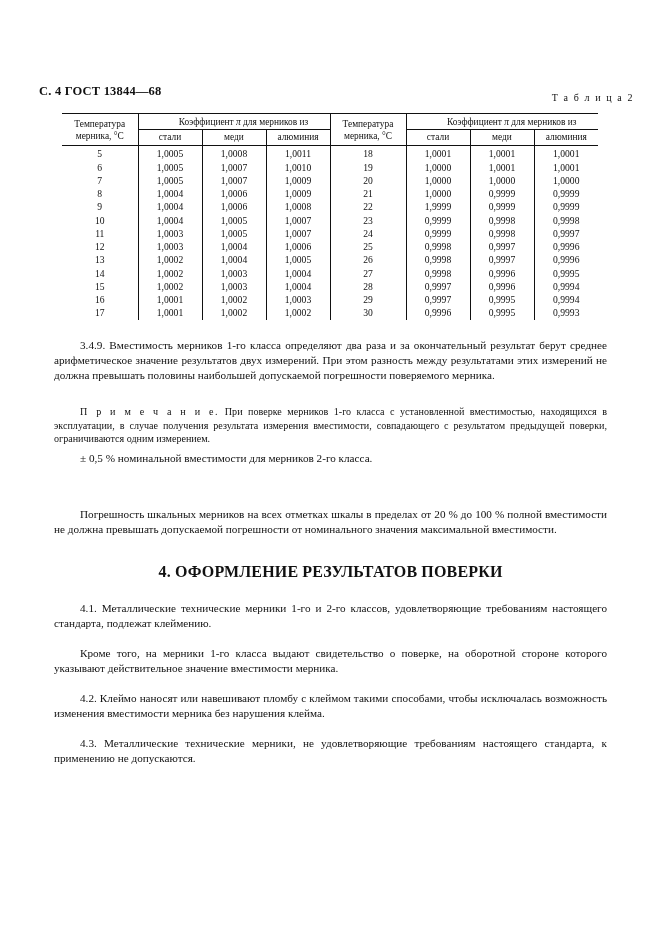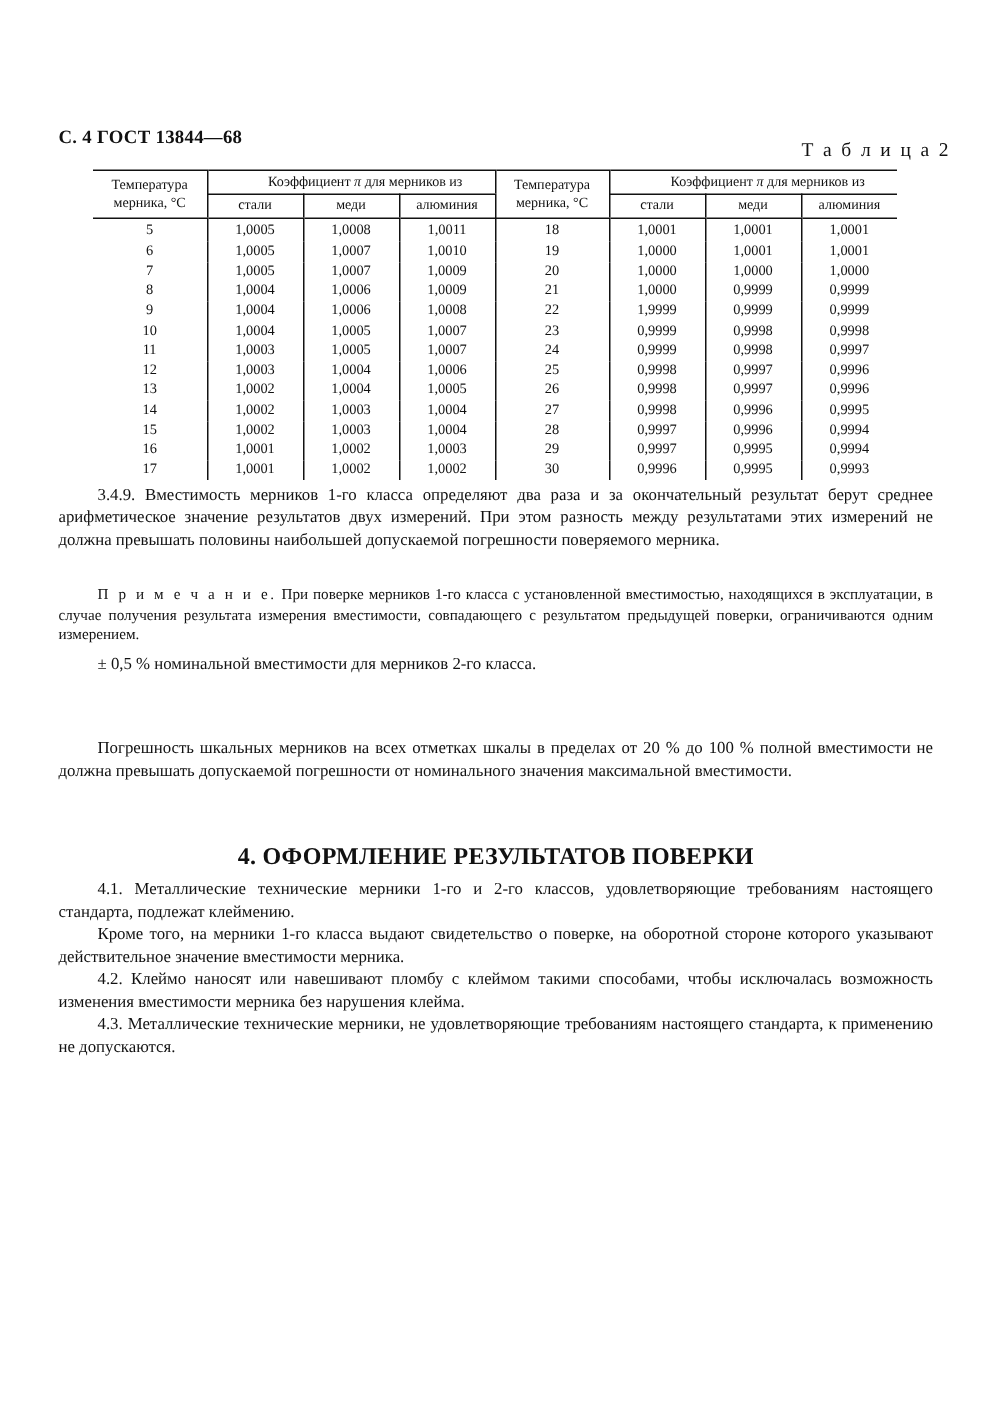--- a/index.html
+++ b/index.html
@@ -29,21 +29,21 @@
     top: 84px;
     font-size: 12.5px;
     font-weight: bold;
     letter-spacing: 0.2px;
     white-space: nowrap;
   }
   .table-caption {
     position: absolute;
     right: 27px;
     top: 92px;
-    font-size: 13px;
+    font-size: 10px;
     letter-spacing: 1.6px;
     white-space: nowrap;
   }
   .data-table-wrap {
     position: absolute;
     left: 62px;
     top: 113px;
     width: 536px;
   }
   table.gost {
@@ -100,21 +100,21 @@
   .body-text {
     position: absolute;
     left: 39px;
     width: 583px;
     font-size: 11.2px;
     line-height: 1.335;
     text-align: justify;
     text-justify: inter-word;
   }
   .body-text p {
-    margin: 0;
+    margin: 15px;
     text-indent: 26px;
   }
   .note {
     font-size: 10.1px;
     line-height: 1.36;
   }
   .spaced {
     letter-spacing: 1.7px;
   }
   .section-head {

